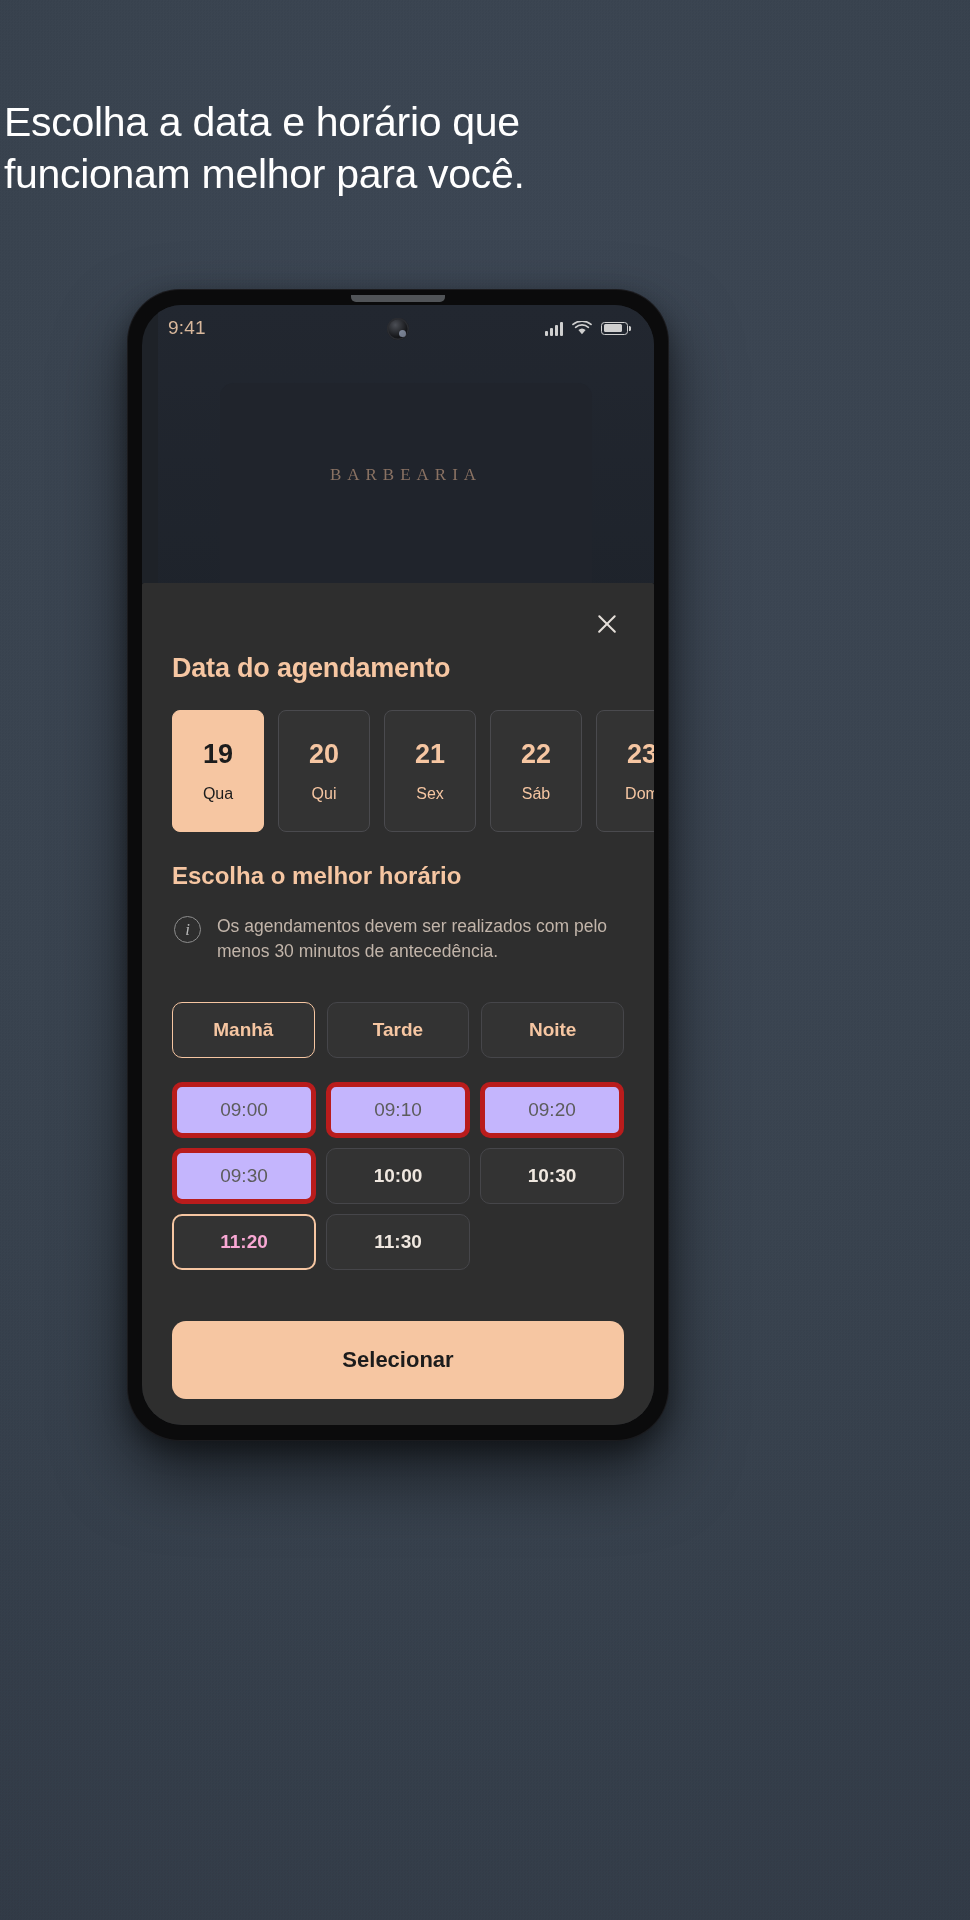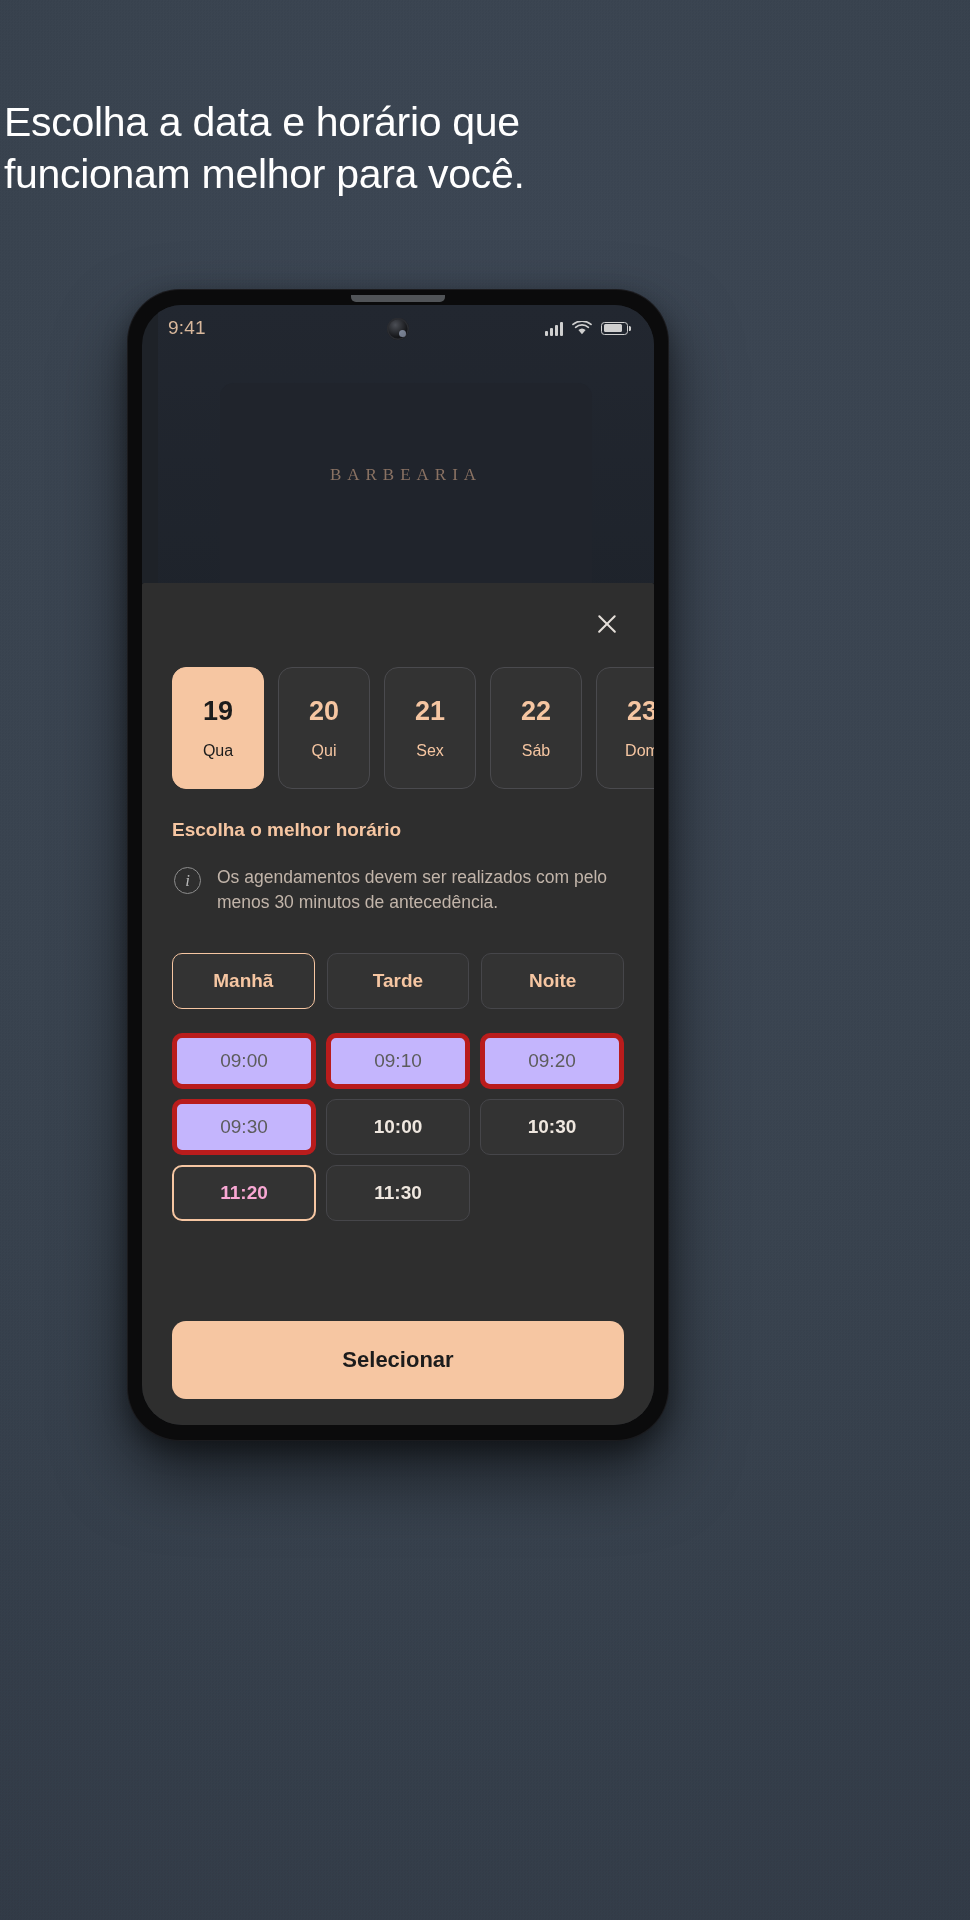--- a/index.html
+++ b/index.html
@@ -241,21 +241,21 @@
   #date-strip {
     display: flex;
     gap: 14px;
     padding: 26px 0 0 30px;
     overflow: hidden;
   }
   .date-chip {
     flex: 0 0 auto;
     width: 92px;
     height: 122px;
-    border-radius: 14px;
+    border-radius: 8px;
     background: #333333;
     border: 1px solid #4A4A4E;
     display: flex;
     flex-direction: column;
     align-items: center;
     justify-content: center;
     gap: 18px;
     cursor: pointer;
   }
   .date-chip .dnum {
@@ -273,21 +273,21 @@
     background: #F6C6A2;
     border-color: #F6C6A2;
   }
   .date-chip.selected .dnum,
   .date-chip.selected .dday { color: #1C1C1C; }
 
   
   #time-label {
     padding: 30px 0 0 30px;
     color: #F6C6A2;
-    font-size: 19px;
+    font-size: 24px;
     font-weight: 700;
   }
 
   
   #info-note {
     display: flex;
     align-items: flex-start;
     gap: 16px;
     padding: 24px 46px 0 32px;
   }
@@ -440,20 +440,21 @@
     </div>
 
     <div id="sheet-shadow"></div>
 
     <div id="sheet">
 
       <div id="sheet-top">
         <div id="close-btn"></div>
       </div>
 
+      <div id="sheet-title">Data do agendamento</div>
 
       <div id="date-strip">
         <div class="date-chip selected">
           <span class="dnum">19</span>
           <span class="dday">Qua</span>
         </div>
         <div class="date-chip">
           <span class="dnum">20</span>
           <span class="dday">Qui</span>
         </div>

